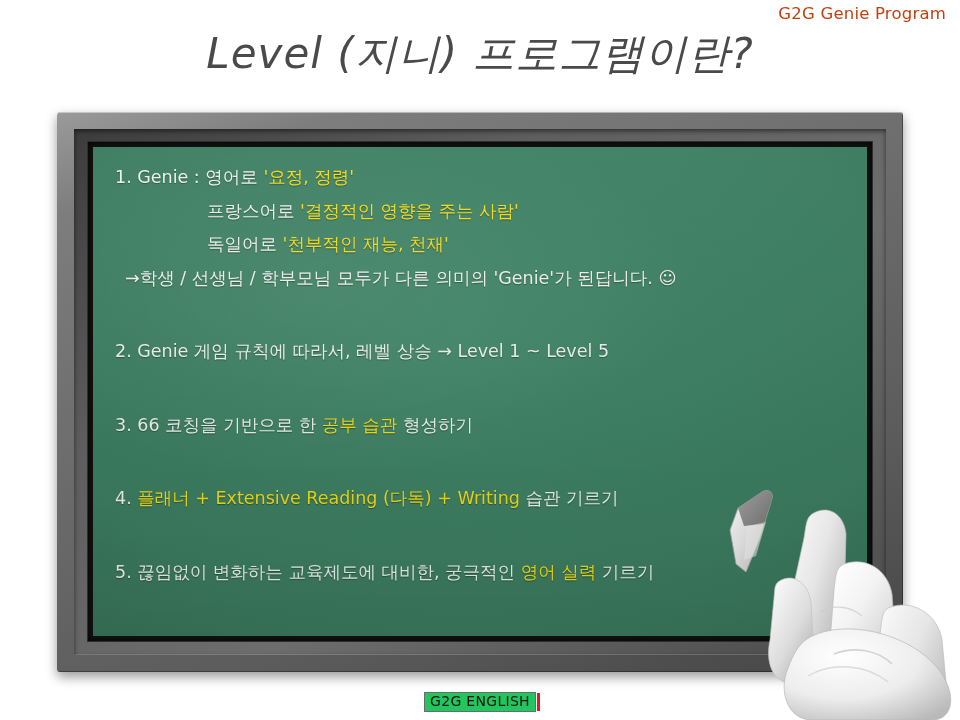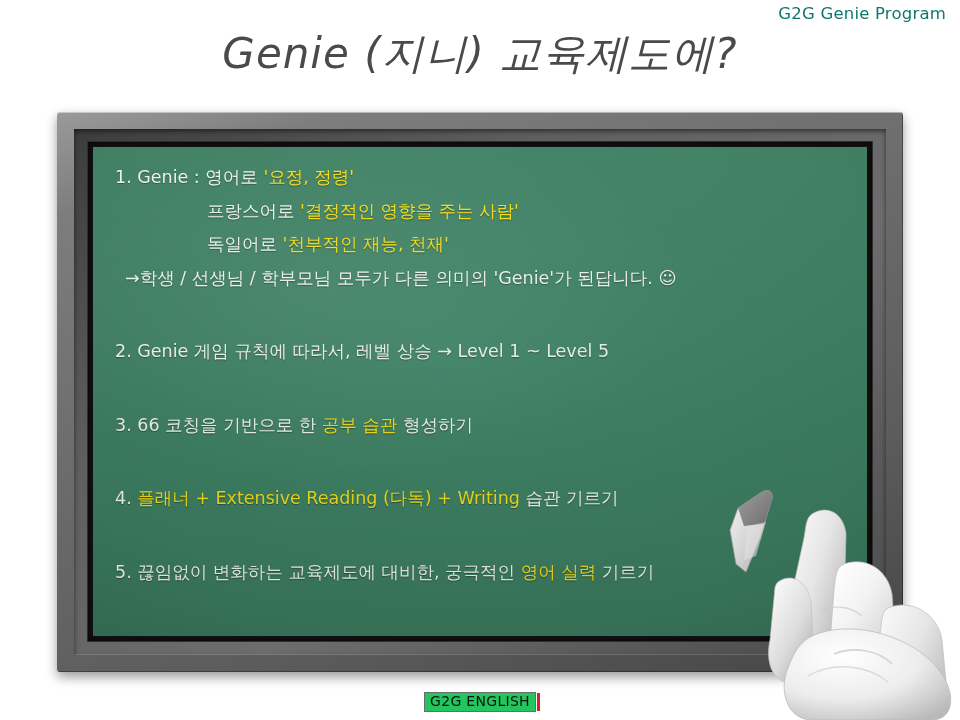--- a/index.html
+++ b/index.html
@@ -17,21 +17,21 @@
   }
 
   
   .header-brand {
     position: absolute;
     top: 4px;
     right: 14px;
     font-family: "DejaVu Sans", sans-serif;
     font-size: 16.5px;
     letter-spacing: 0.2px;
-    color: #0f766e;
+    color: #c2410c;
     white-space: nowrap;
   }
 
   
   .slide-title {
     position: absolute;
     top: 26px;
     left: 0;
     width: 960px;
     text-align: center;
@@ -168,21 +168,21 @@
     width: 3px;
     height: 100%;
     background: #d81f26;
   }
 </style>
 </head>
 <body>
 
 <div class="header-brand">G2G Genie Program</div>
 
-<div class="slide-title">Genie (지니) 교육제도에?</div>
+<div class="slide-title">Level (지니) 프로그램이란?</div>
 
 <div class="board-wrap">
   <div class="board-frame-outer"></div>
   <div class="board-frame-inner"></div>
   <div class="board-bezel"></div>
   <div class="board-surface">
     <div class="board-text">
       <div class="line ln-1"><span class="w">1. Genie : 영어로  </span><span class="y">'요정, 정령'</span></div>
       <div class="line ln-2"><span class="w">프랑스어로 </span><span class="y">'결정적인 영향을 주는 사람'</span></div>
       <div class="line ln-3"><span class="w">독일어로 </span><span class="y">'천부적인 재능, 천재'</span></div>

